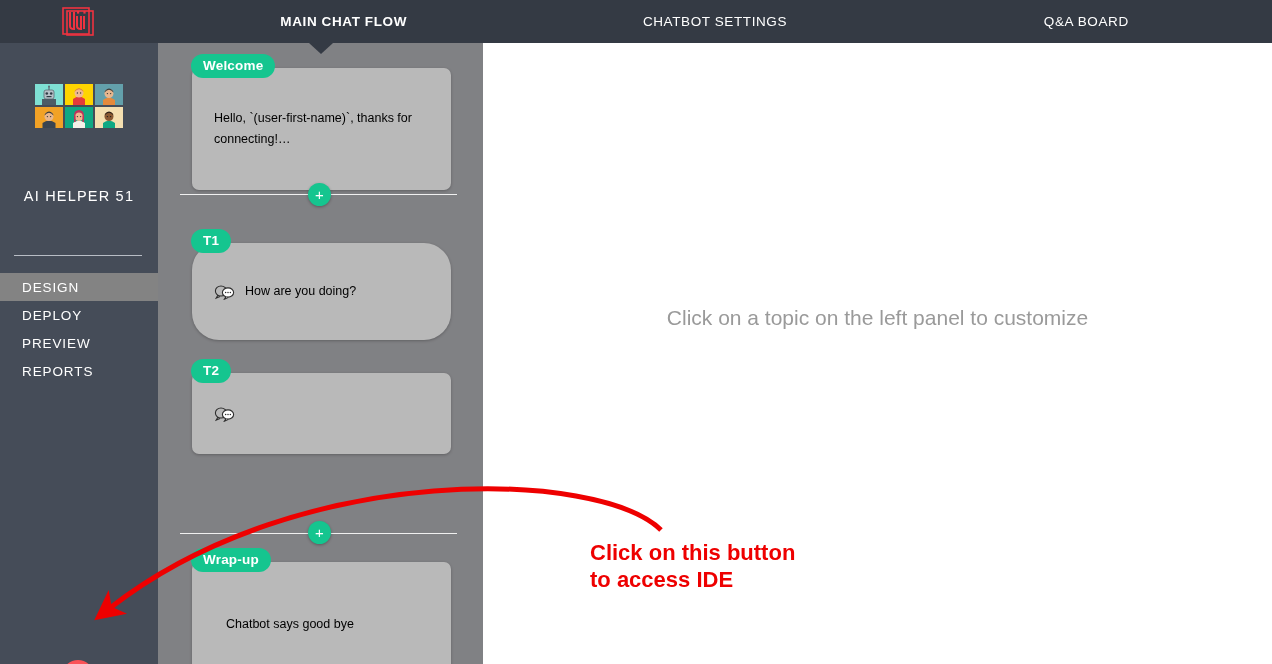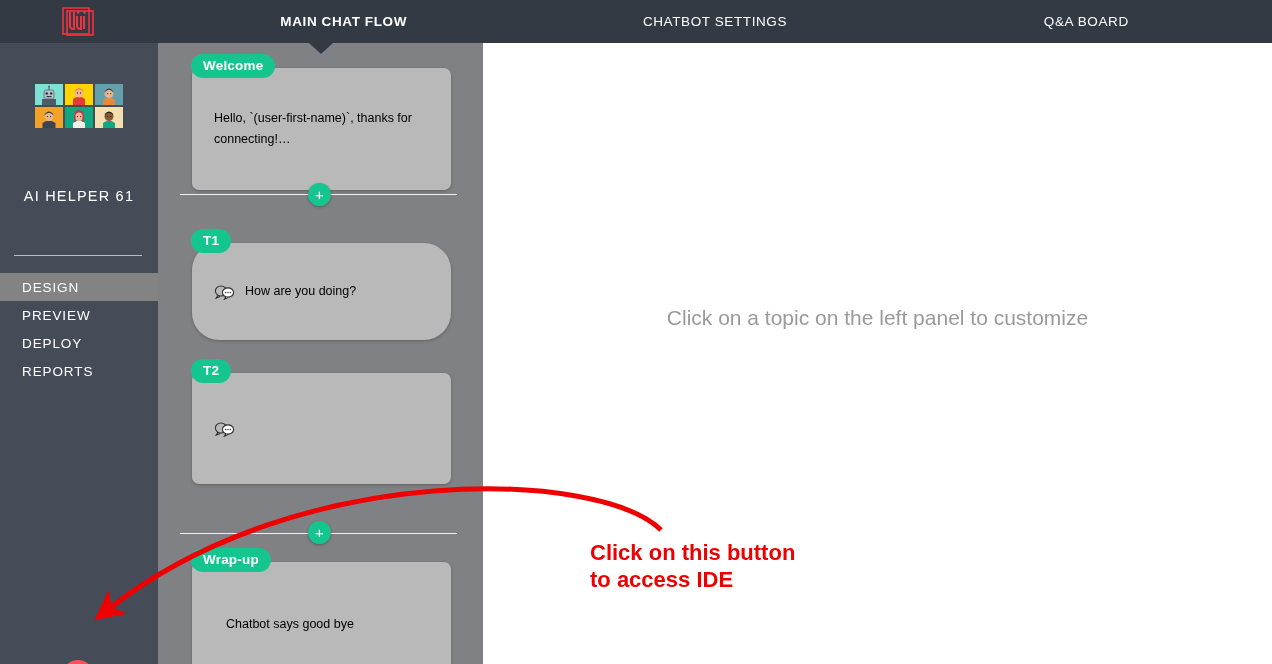--- a/index.html
+++ b/index.html
@@ -246,27 +246,27 @@
       <svg class="avatar" viewBox="0 0 28 21">
         <rect width="28" height="21" fill="#f4dfb0"></rect>
         <path d="M8 16 Q14 11.5 20 16 L20 21 L8 21 Z" fill="#0fa883"></path>
         <circle cx="14" cy="9.5" r="4.5" fill="#8a5a33"></circle>
         <path d="M9.5 8.5 Q14 3 18.5 8.5 Q18 5.3 14 4.4 Q10 5.3 9.5 8.5 Z" fill="#2e2118"></path>
         <circle cx="12.4" cy="9.6" r="0.7" fill="#1e1e1e"></circle>
         <circle cx="15.6" cy="9.6" r="0.7" fill="#1e1e1e"></circle>
       </svg>
     </div>
 
-    <div class="bot-title">AI HELPER 61</div>
+    <div class="bot-title">AI HELPER 51</div>
     <div class="title-rule"></div>
 
     <div class="nav">
       <div class="nav-item active">DESIGN</div>
+      <div class="nav-item">DEPLOY</div>
       <div class="nav-item">PREVIEW</div>
-      <div class="nav-item">DEPLOY</div>
       <div class="nav-item">REPORTS</div>
     </div>
 
     <div class="ide-button">&lt;/&gt;</div>
 
   </div>
 
   <div class="flow">
     <div class="flow-caret"></div>
 
@@ -289,21 +289,21 @@
           <ellipse cx="14" cy="8.5" rx="5.6" ry="4.6" fill="#ffffff" stroke="#2e2e2e" stroke-width="1.1"></ellipse>
           <path d="M12 12.6 L10.4 15.2 L14 13.6" fill="#ffffff" stroke="#2e2e2e" stroke-width="1.1"></path>
           <circle cx="11.6" cy="8.6" r="0.75" fill="#2e2e2e"></circle>
           <circle cx="14" cy="8.6" r="0.75" fill="#2e2e2e"></circle>
           <circle cx="16.4" cy="8.6" r="0.75" fill="#2e2e2e"></circle>
         </svg>
         <div class="card-text">How are you doing?</div>
       </div>
     </div>
 
-    <div class="card" style="top:330px; height:111px;">
+    <div class="card" style="top:330px; height:81px;">
       <div class="card-label">T2</div>
       <div class="card-body">
         <svg class="bubble-icon" viewBox="0 0 22 16">
           <ellipse cx="7" cy="7" rx="5.6" ry="5" fill="none" stroke="#2e2e2e" stroke-width="1.1"></ellipse>
           <path d="M4 11 L2.2 14 L6 12.4" fill="none" stroke="#2e2e2e" stroke-width="1.1"></path>
           <ellipse cx="14" cy="8.5" rx="5.6" ry="4.6" fill="#ffffff" stroke="#2e2e2e" stroke-width="1.1"></ellipse>
           <path d="M12 12.6 L10.4 15.2 L14 13.6" fill="#ffffff" stroke="#2e2e2e" stroke-width="1.1"></path>
           <circle cx="11.6" cy="8.6" r="0.75" fill="#2e2e2e"></circle>
           <circle cx="14" cy="8.6" r="0.75" fill="#2e2e2e"></circle>
           <circle cx="16.4" cy="8.6" r="0.75" fill="#2e2e2e"></circle>

